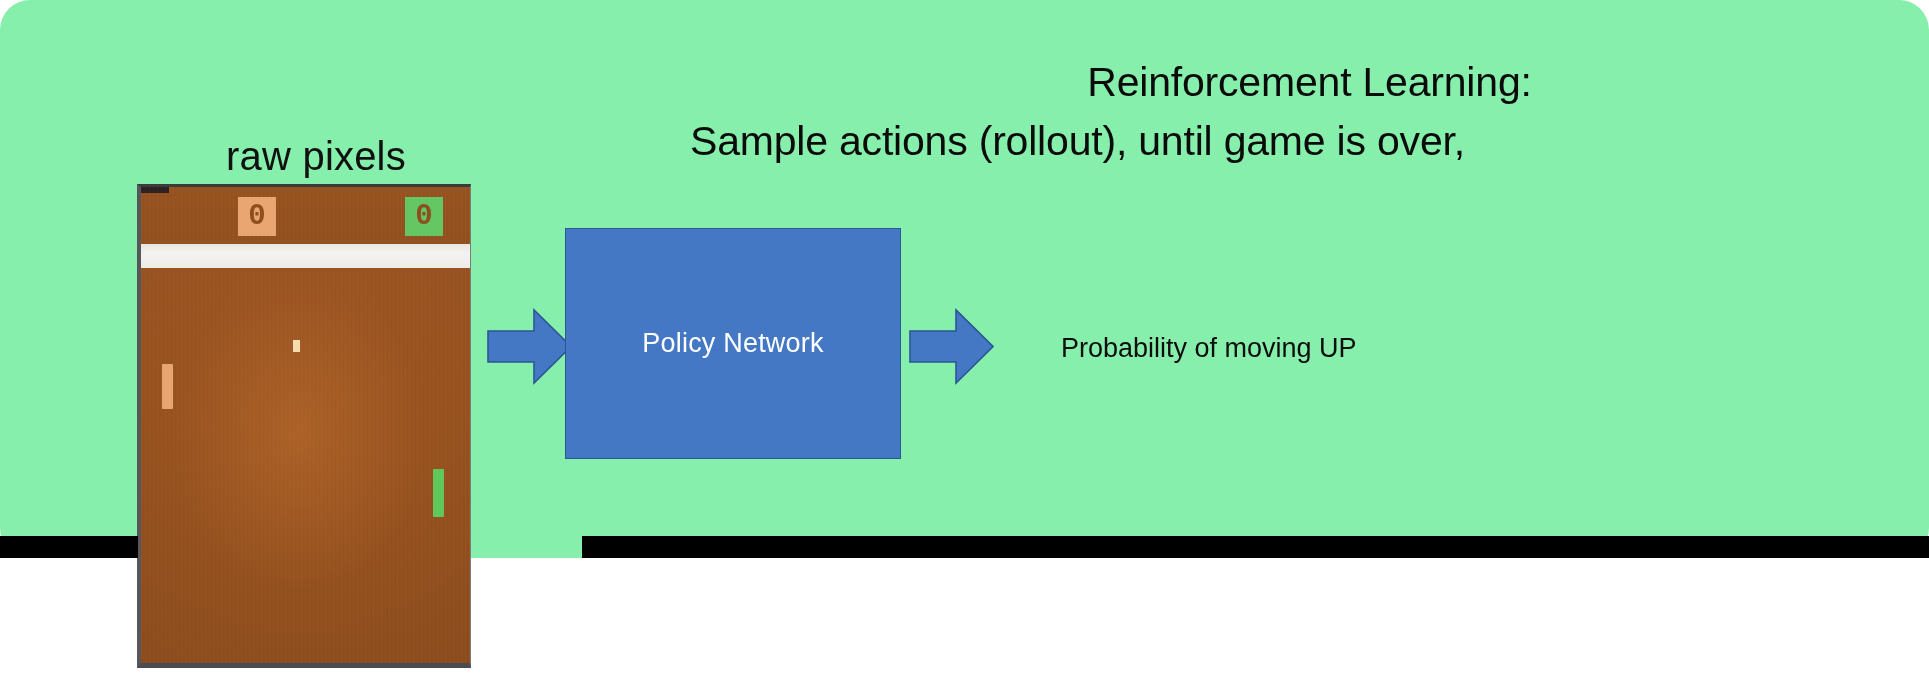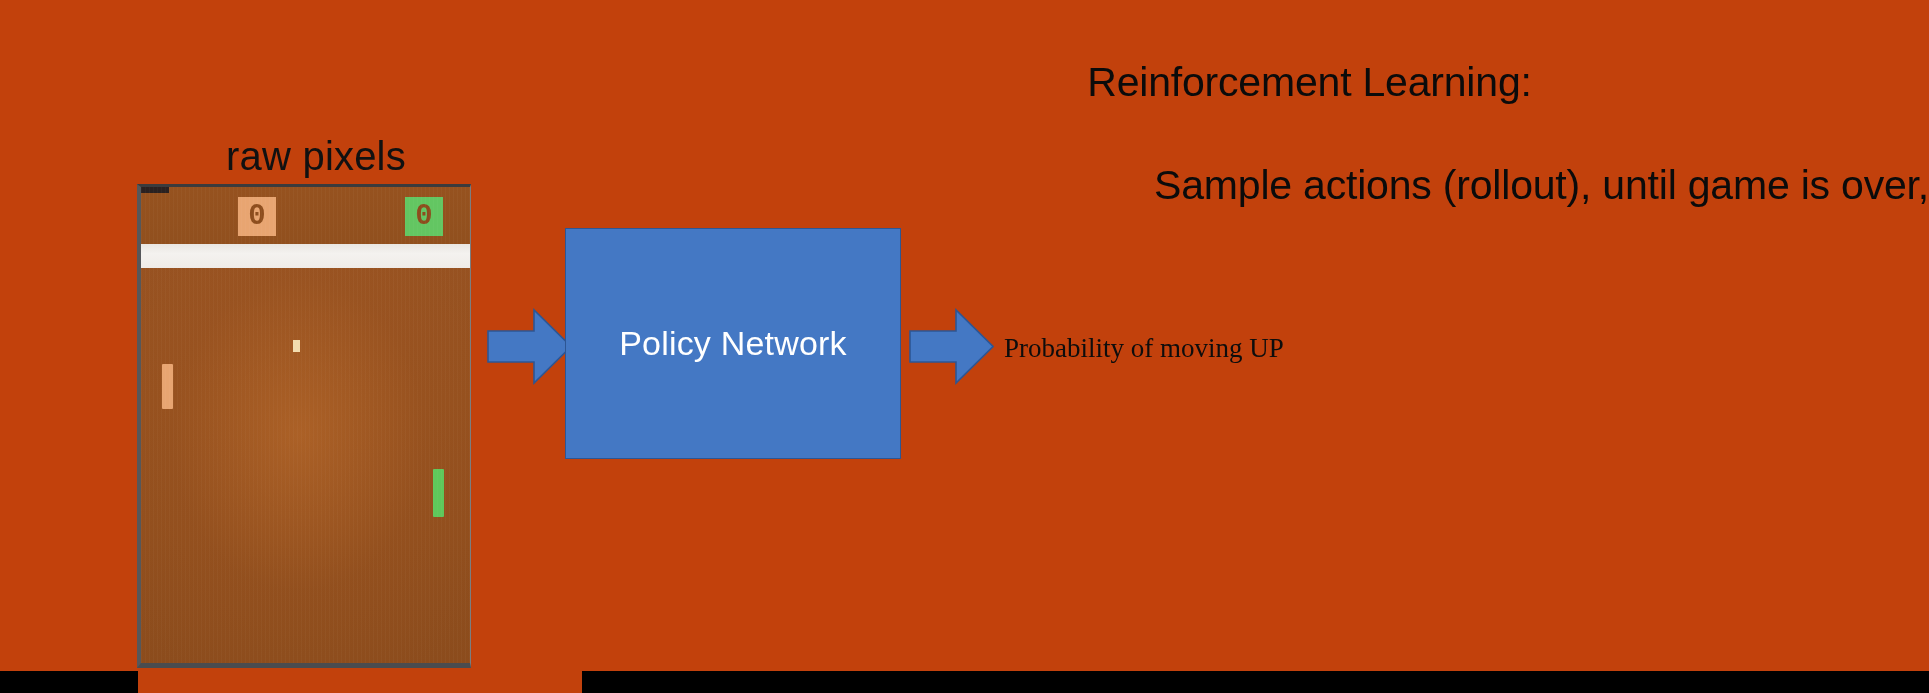--- a/index.html
+++ b/index.html
@@ -14,22 +14,23 @@
     overflow: hidden;
     font-family: "Liberation Sans", sans-serif;
     -webkit-font-smoothing: antialiased;
   }
 
   
   #slide {
     position: absolute;
     left: 0; top: 0;
     width: 1929px;
-    height: 693px;
-    background: #c2410c;
+    height: 558px;
+    background: #86efac;
+    border-radius: 30px;
   }
 
   
   #raw-pixels-label {
     position: absolute;
     left: 138px;
     top: 132px;
     width: 356px;
     text-align: center;
     font-family: "Liberation Sans", sans-serif;
@@ -182,53 +183,53 @@
     background: #4478c4;
     border: 1px solid #2d5694;
     box-sizing: border-box;
     display: flex;
     align-items: center;
     justify-content: center;
   }
   #policy-network-label {
     color: #ffffff;
     font-family: "Liberation Sans", sans-serif;
-    font-size: 34px;
+    font-size: 27px;
     line-height: 1.1;
     letter-spacing: 0.2px;
     white-space: nowrap;
   }
 
   
   #output-label {
     position: absolute;
-    left: 1004px;
+    left: 1061px;
     top: 331px;
-    font-family: Liberation Serif, serif;
+    font-family: Liberation Sans, sans-serif;
     font-size: 27px;
     line-height: 34px;
     color: #0d0d0d;
     white-space: nowrap;
   }
 
   
   #headline {
     position: absolute;
     left: 690px;
     top: 53px;
     width: 1239px;
     text-align: center;
     font-family: "Liberation Sans", sans-serif;
     font-size: 41px;
     line-height: 59px;
     color: #0b0b0b;
     letter-spacing: -0.2px;
   }
   #headline .hl-line { display: block; white-space: nowrap; }
-  #headline .hl-line-2 { text-align: right; margin-top: 44px; }
+  #headline .hl-line-2 { text-align: left; }
 
   
   .letterbox-bar {
     position: absolute;
     bottom: 0;
     height: 22px;
     background: #000000;
   }
   #letterbox-left  { left: 0px;   width: 138px; }
   #letterbox-right { left: 582px; width: 1347px; }

